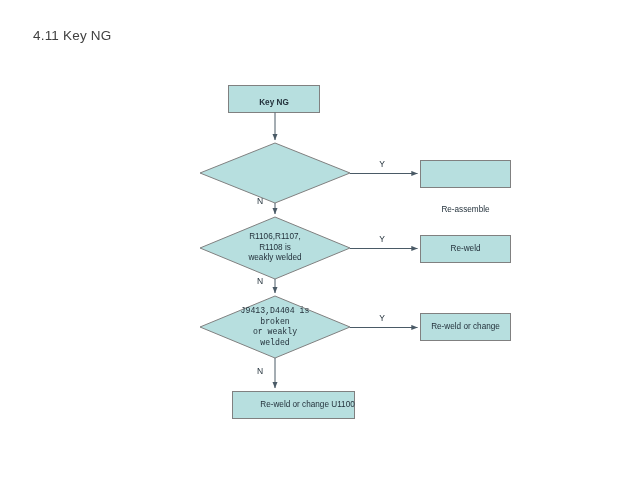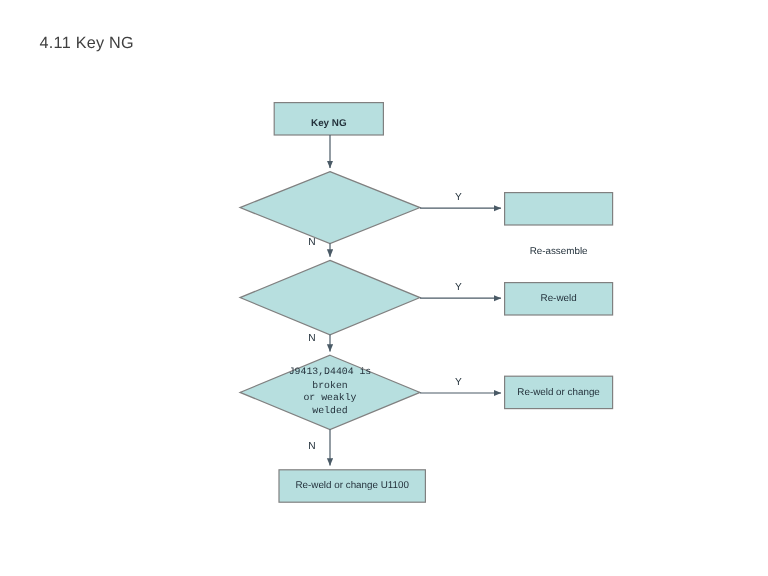--- a/index.html
+++ b/index.html
@@ -96,33 +96,36 @@
     <line x1="350" y1="173.5" x2="417.5" y2="173.5" stroke="#4a5a66" stroke-width="1" marker-end="url(#arrowhead)"></line>
 
     <line x1="350" y1="248.5" x2="417.5" y2="248.5" stroke="#4a5a66" stroke-width="1" marker-end="url(#arrowhead)"></line>
 
     <line x1="350" y1="327.5" x2="417.5" y2="327.5" stroke="#4a5a66" stroke-width="1" marker-end="url(#arrowhead)"></line>
   </svg>
 
   <div class="node-label" style="left:228px; top:85px; width:92px; height:36px;font-weight:bold;">Key NG</div>
 
 
+  <div class="node-label" style="left:218px; top:227px; width:114px; height:42px;">R1106,R1107,
+R1108 is
+weakly welded</div>
 
   <div class="node-label" style="left:218px; top:303px; width:114px; height:48px;font-family:Liberation Mono, monospace;">J9413,D4404 is
 broken
 or weakly
 welded</div>
 
   <div class="node-label" style="left:420px; top:160px; width:91px; height:28px;margin-top:36px;">Re-assemble</div>
 
   <div class="node-label" style="left:420px; top:313px; width:91px; height:28px;">Re-weld or change</div>
 
   <div class="node-label" style="left:420px; top:235px; width:91px; height:28px;">Re-weld</div>
 
-  <div class="node-label" style="left:232px; top:391px; width:123px; height:28px;">Re-weld or change U1100</div>
+  <div class="node-label" style="left:232px; top:391px; width:123px; height:28px;padding-left:14px;">Re-weld or change U1100</div>
 
   <div class="edge-label" style="left:374px; top:159px; width:16px;">Y</div>
 
   <div class="edge-label" style="left:252px; top:196px; width:16px;">N</div>
 
   <div class="edge-label" style="left:374px; top:234px; width:16px;">Y</div>
 
   <div class="edge-label" style="left:252px; top:276px; width:16px;">N</div>
 
   <div class="edge-label" style="left:374px; top:313px; width:16px;">Y</div>

